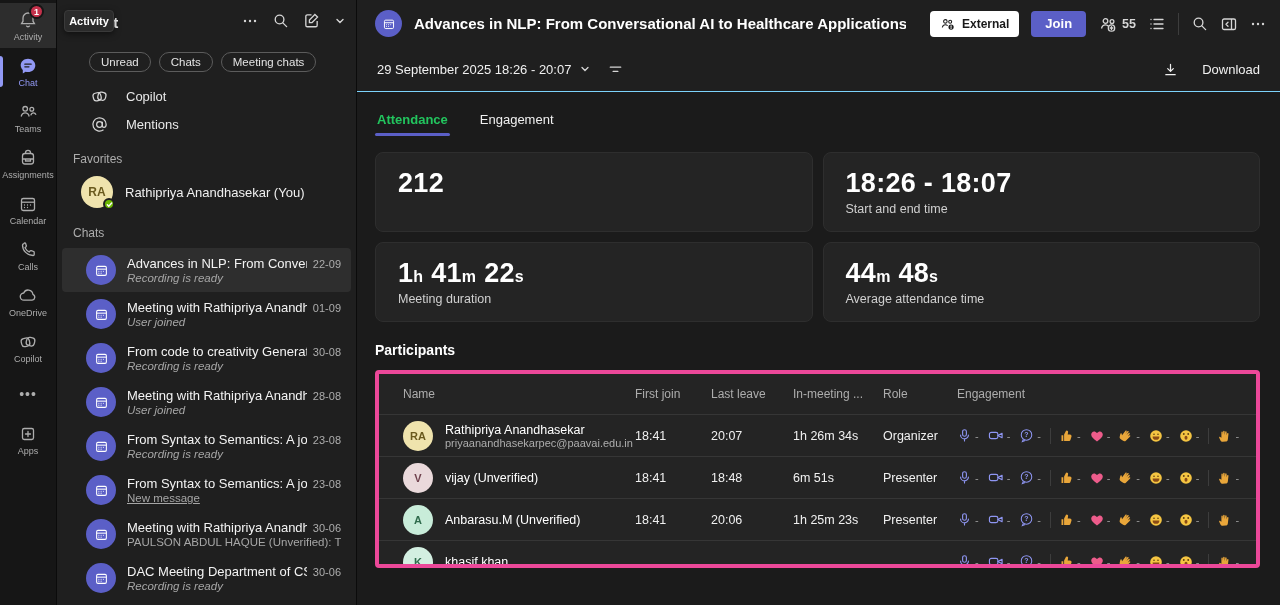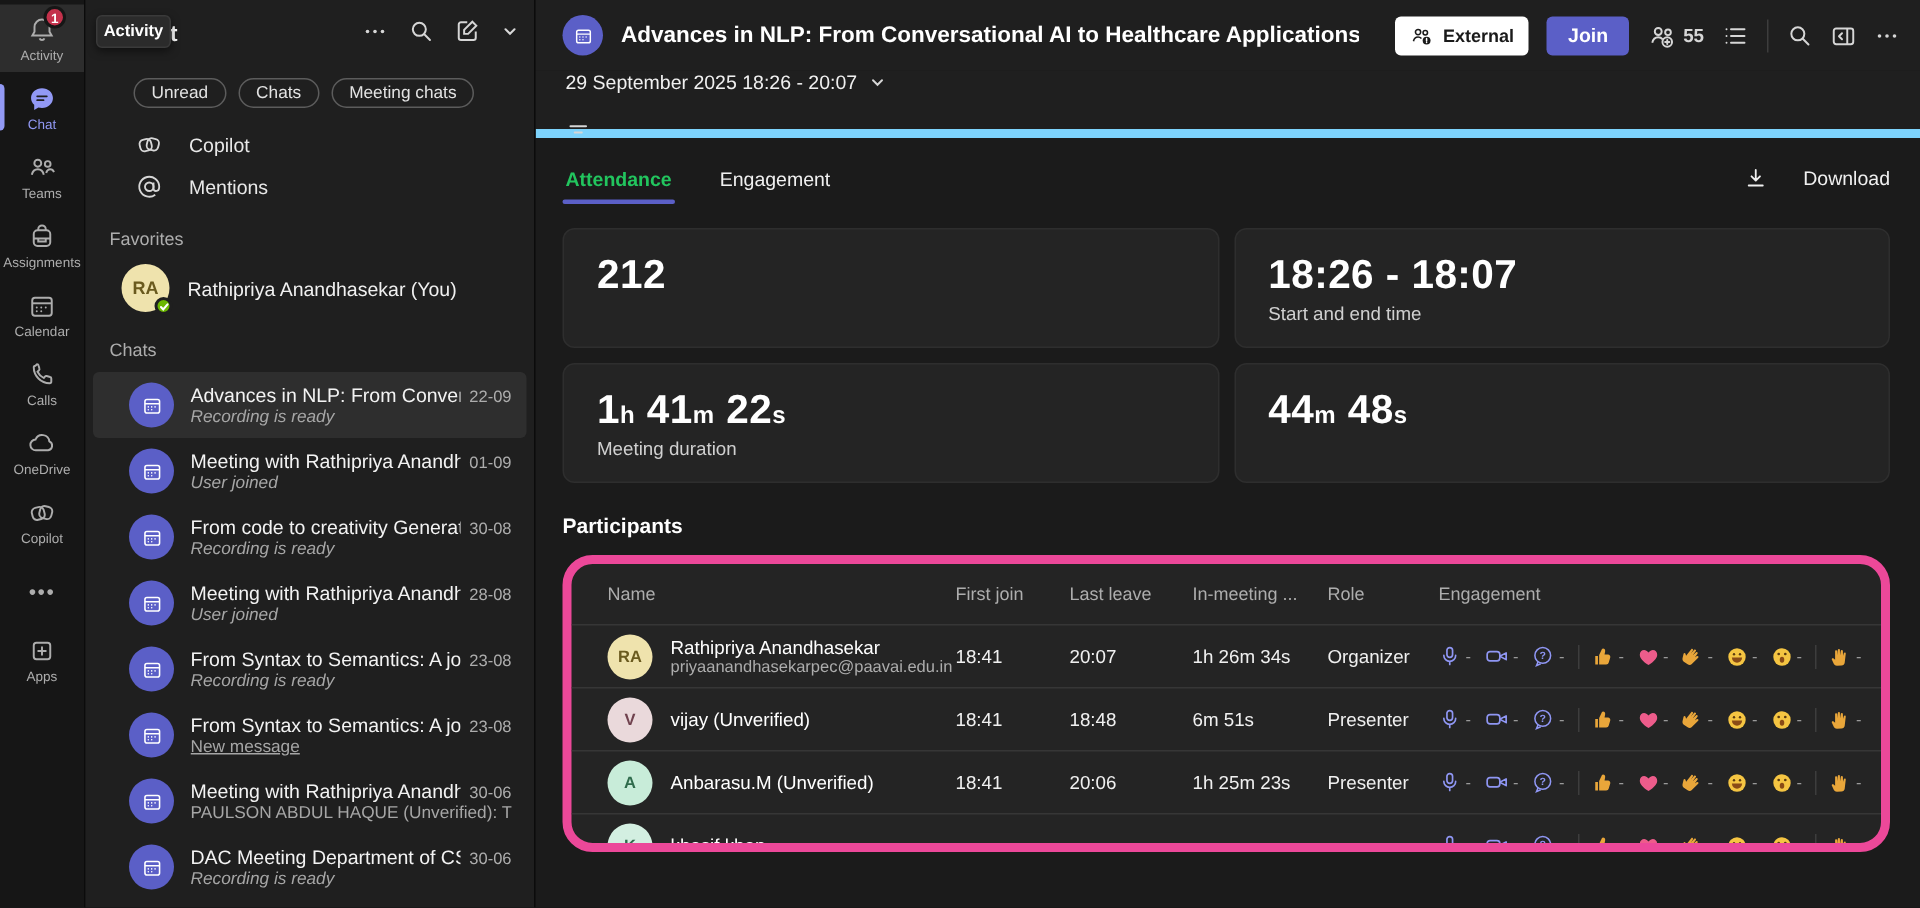--- a/index.html
+++ b/index.html
@@ -70,40 +70,40 @@
   .m-header { height:47px; background:#1f1f1f; display:flex; align-items:center; padding:0 14px 0 18px; gap:12px; flex-shrink:0; }
   .m-title { font-size:15px; font-weight:700; white-space:nowrap; overflow:hidden; }
   .m-spacer { flex:1; }
   .ext-badge { background:#fff; color:#1a1a1a; border-radius:4px; height:26px; display:flex;
                align-items:center; gap:6px; padding:0 10px; font-size:12px; font-weight:600; cursor:pointer; flex-shrink:0;}
   .join-btn { background:#5b5fc7; color:#fff; border:none; border-radius:4px; height:26px;
               padding:0 14px; font-size:13px; font-weight:600; font-family:inherit; cursor:pointer; flex-shrink:0;}
   .hdr-icn { color:#d6d6d6; display:flex; align-items:center; gap:4px; cursor:pointer; font-size:12.5px; font-weight:700; flex-shrink:0;}
   .vdiv { width:1px; height:22px; background:#3d3d3d; flex-shrink:0;}
 
-  .sub-header { height:45px; background:#1f1f1f; border-bottom:6px solid #7dd3fc; display:flex;
-                align-items:flex-start; padding:0 20px; gap:16px; flex-shrink:0;flex-direction:column; }
+  .sub-header { height:45px; background:#1f1f1f; border-bottom:1px solid #7dd3fc; display:flex;
+                align-items:center; padding:0 20px; gap:16px; flex-shrink:0; }
   .date-sel { display:flex; align-items:center; gap:8px; font-size:13px; color:#f0f0f0; cursor:pointer; }
   .dl-btn { margin-left:auto; display:flex; align-items:center; gap:24px; font-size:13px; color:#f0f0f0; cursor:pointer; }
 
   .content { flex:1; padding:14px 20px 0 18px; overflow:hidden; }
   .tabs { display:flex; gap:28px; margin-bottom:16px; }
   .tab { font-size:13px; color:#f0f0f0; padding:6px 2px 9px; cursor:pointer; position:relative; }
   .tab.active { color:#22c55e; font-weight:600; }
   .tab.active::after { content:""; position:absolute; left:0; right:0; bottom:0; height:3px;
                        background:#5b5fc7; border-radius:3px; }
 
   .cards { display:grid; grid-template-columns:1fr 1fr; gap:10px; margin-bottom:20px; }
   .card { background:#242424; border:1px solid #2e2e2e; border-radius:8px; padding:15px 22px; height:80px; }
   .card-val { font-size:27px; font-weight:700; color:#fff; letter-spacing:.3px; }
   .card-val .unit { font-size:16px; font-weight:700; }
   .card-lbl { font-size:12.5px; color:#d0d0d0; margin-top:3px; }
 
   .part-heading { font-size:14px; font-weight:700; margin:2px 0 12px; }
-  .table-wrap { background:#242424; border:6px solid #ec4899; border-radius:20px; height:198px; overflow:hidden; }
+  .table-wrap { background:#242424; border:4px solid #ec4899; border-radius:4px; height:198px; overflow:hidden; }
   .trow { display:grid; grid-template-columns:232px 76px 82px 90px 74px 1fr; align-items:center;
           padding:0 0 0 24px; border-top:1px solid #363636; }
   .trow.thead { border-top:none; height:40px; color:#adadad; font-size:12px; }
   .trow.tbody { height:42px; font-size:12.5px; color:#f0f0f0; }
   .name-cell { display:flex; align-items:center; gap:12px; min-width:0; }
   .p-avatar { width:30px; height:30px; border-radius:50%; display:flex; align-items:center;
               justify-content:center; font-size:11px; font-weight:700; flex-shrink:0; }
   .p-name { font-size:12.5px; color:#fff; white-space:nowrap; }
   .p-email { font-size:11px; color:#adadad; white-space:nowrap; }
   .eng { display:flex; align-items:center; gap:9px; padding-right:8px; }
@@ -512,20 +512,21 @@
         <div class="card">
           <div class="card-val"><span>18:26 - 18:07</span></div>
           <div class="card-lbl">Start and end time</div>
         </div>
         <div class="card">
           <div class="card-val"><span>1</span><span class="unit">h</span><span> 41</span><span class="unit">m</span><span> 22</span><span class="unit">s</span></div>
           <div class="card-lbl">Meeting duration</div>
         </div>
         <div class="card">
           <div class="card-val"><span>44</span><span class="unit">m</span><span> 48</span><span class="unit">s</span></div>
+          <div class="card-lbl">Average attendance time</div>
         </div>
       </div>
     <div class="part-heading">Participants</div>
     <div class="table-wrap">
       <div class="trow thead">
         <span>Name</span>
         <span>First join</span>
         <span>Last leave</span>
         <span>In-meeting ...</span>
         <span>Role</span>

